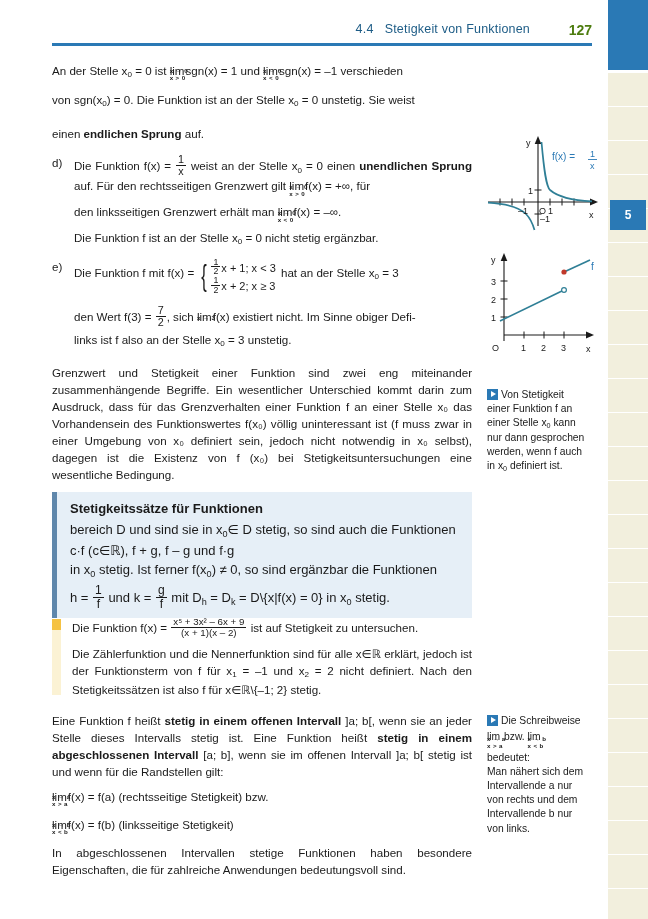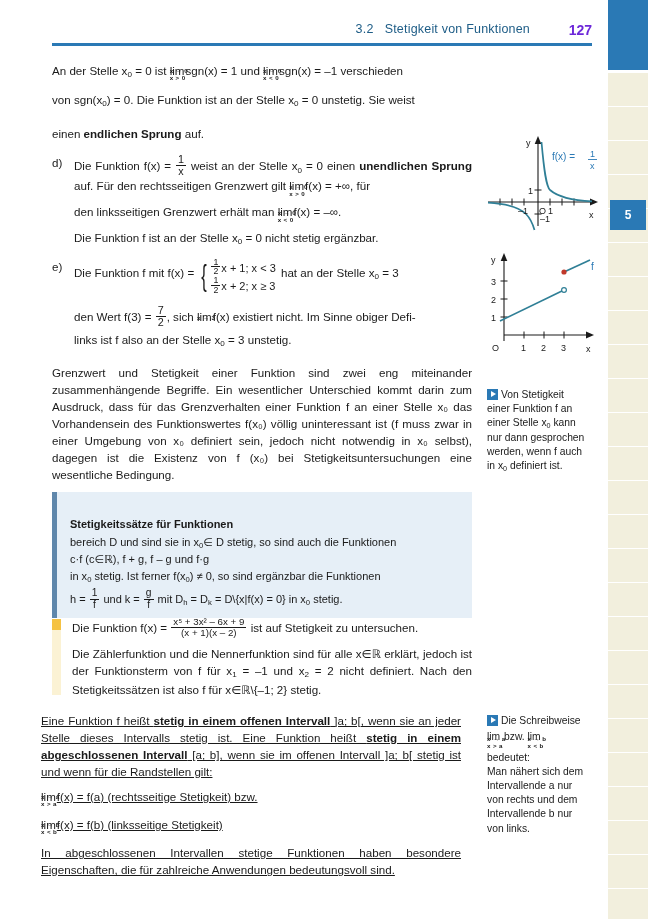--- a/index.html
+++ b/index.html
@@ -34,21 +34,21 @@
   
   #header{
     position:absolute;left:52px;top:22px;width:540px;height:26px;
   }
   #header .htext{
     position:absolute;right:62px;top:0;
     font-size:12.5px;color:#1d5c86;letter-spacing:.2px;white-space:nowrap;
   }
   #header .hnum{
     position:absolute;right:0;top:0;
-    font-size:14px;font-weight:bold;color:#6d28d9;
+    font-size:14px;font-weight:bold;color:#4d7c0f;
   }
   #header .hrule{
     position:absolute;left:0;top:21px;width:540px;height:2.5px;
     background:#2a79b5;
   }
   
   #main{
     position:absolute;left:52px;top:62px;width:420px;
     font-size:11.6px;line-height:1.47;text-align:justify;
   }
@@ -85,42 +85,42 @@
   
   #bluebox{
     position:absolute;left:52px;top:492px;width:420px;
     background:#e6eff7;
   }
   #bluebox .bar{
     position:absolute;left:0;top:0;width:5px;height:100%;
     background:#5f87ab;
   }
   #bluebox .inner{
-    padding:24px 10px 8px 18px;font-size:11px;line-height:1.5;
+    padding:7px 10px 8px 18px;font-size:13px;line-height:1.5;
   }
   #bluebox .title{font-weight:bold;margin-bottom:1px;}
   
   #example{
     position:absolute;left:52px;top:617px;width:420px;
   }
   #example .marker{
     position:absolute;left:0;top:2px;width:9px;height:76px;
     background:#fbf2d4;
   }
   #example .marker::before{
     content:"";position:absolute;left:0;top:0;width:9px;height:11px;
     background:#f5c243;
   }
   #example .inner{
     padding-left:20px;font-size:11.6px;line-height:1.47;text-align:justify;
   }
   
   #bottom{
-    position:absolute;left:41px;top:712px;width:420px;
-    font-size:11.6px;line-height:1.47;text-align:justify;text-decoration:underline;
+    position:absolute;left:52px;top:712px;width:420px;
+    font-size:11.6px;line-height:1.47;text-align:justify;
   }
   
   .note{
     position:absolute;width:100px;font-size:10.3px;line-height:1.37;
     color:#1a1a1a;text-align:left;
   }
   .note .tri{
     display:inline-block;width:11px;height:11px;background:#2a79b5;
     position:relative;vertical-align:-2px;margin-right:3px;
   }
@@ -162,21 +162,21 @@
   <div class="edge-tab" style="top:752px;"></div>
   <div class="edge-tab" style="top:786px;"></div>
   <div class="edge-tab" style="top:820px;"></div>
   <div class="edge-tab" style="top:854px;"></div>
   <div class="edge-tab" style="top:888px;"></div>
   <div class="edge-chapter" style="top:200px;">5</div>
 </div>
 
 <div id="header">
   <div class="htext">
-    <span>3.2</span>&nbsp;&nbsp;&nbsp;<span>Stetigkeit von Funktionen</span>
+    <span>4.4</span>&nbsp;&nbsp;&nbsp;<span>Stetigkeit von Funktionen</span>
   </div>
   <div class="hnum">127</div>
   <div class="hrule"></div>
 </div>
 
 <div id="main">
 
   <div class="p" style="margin-bottom:10px;">
     <span>An der Stelle x</span><sub>0</sub><span> = 0 ist </span><span class="lim"><span>lim</span><span class="under"><span>x → 0</span><br><span>x &gt; 0</span></span></span><span>sgn(x) = 1 und </span><span class="lim"><span>lim</span><span class="under"><span>x → 0</span><br><span>x &lt; 0</span></span></span><span>sgn(x) = –1 verschieden</span>
   </div>

